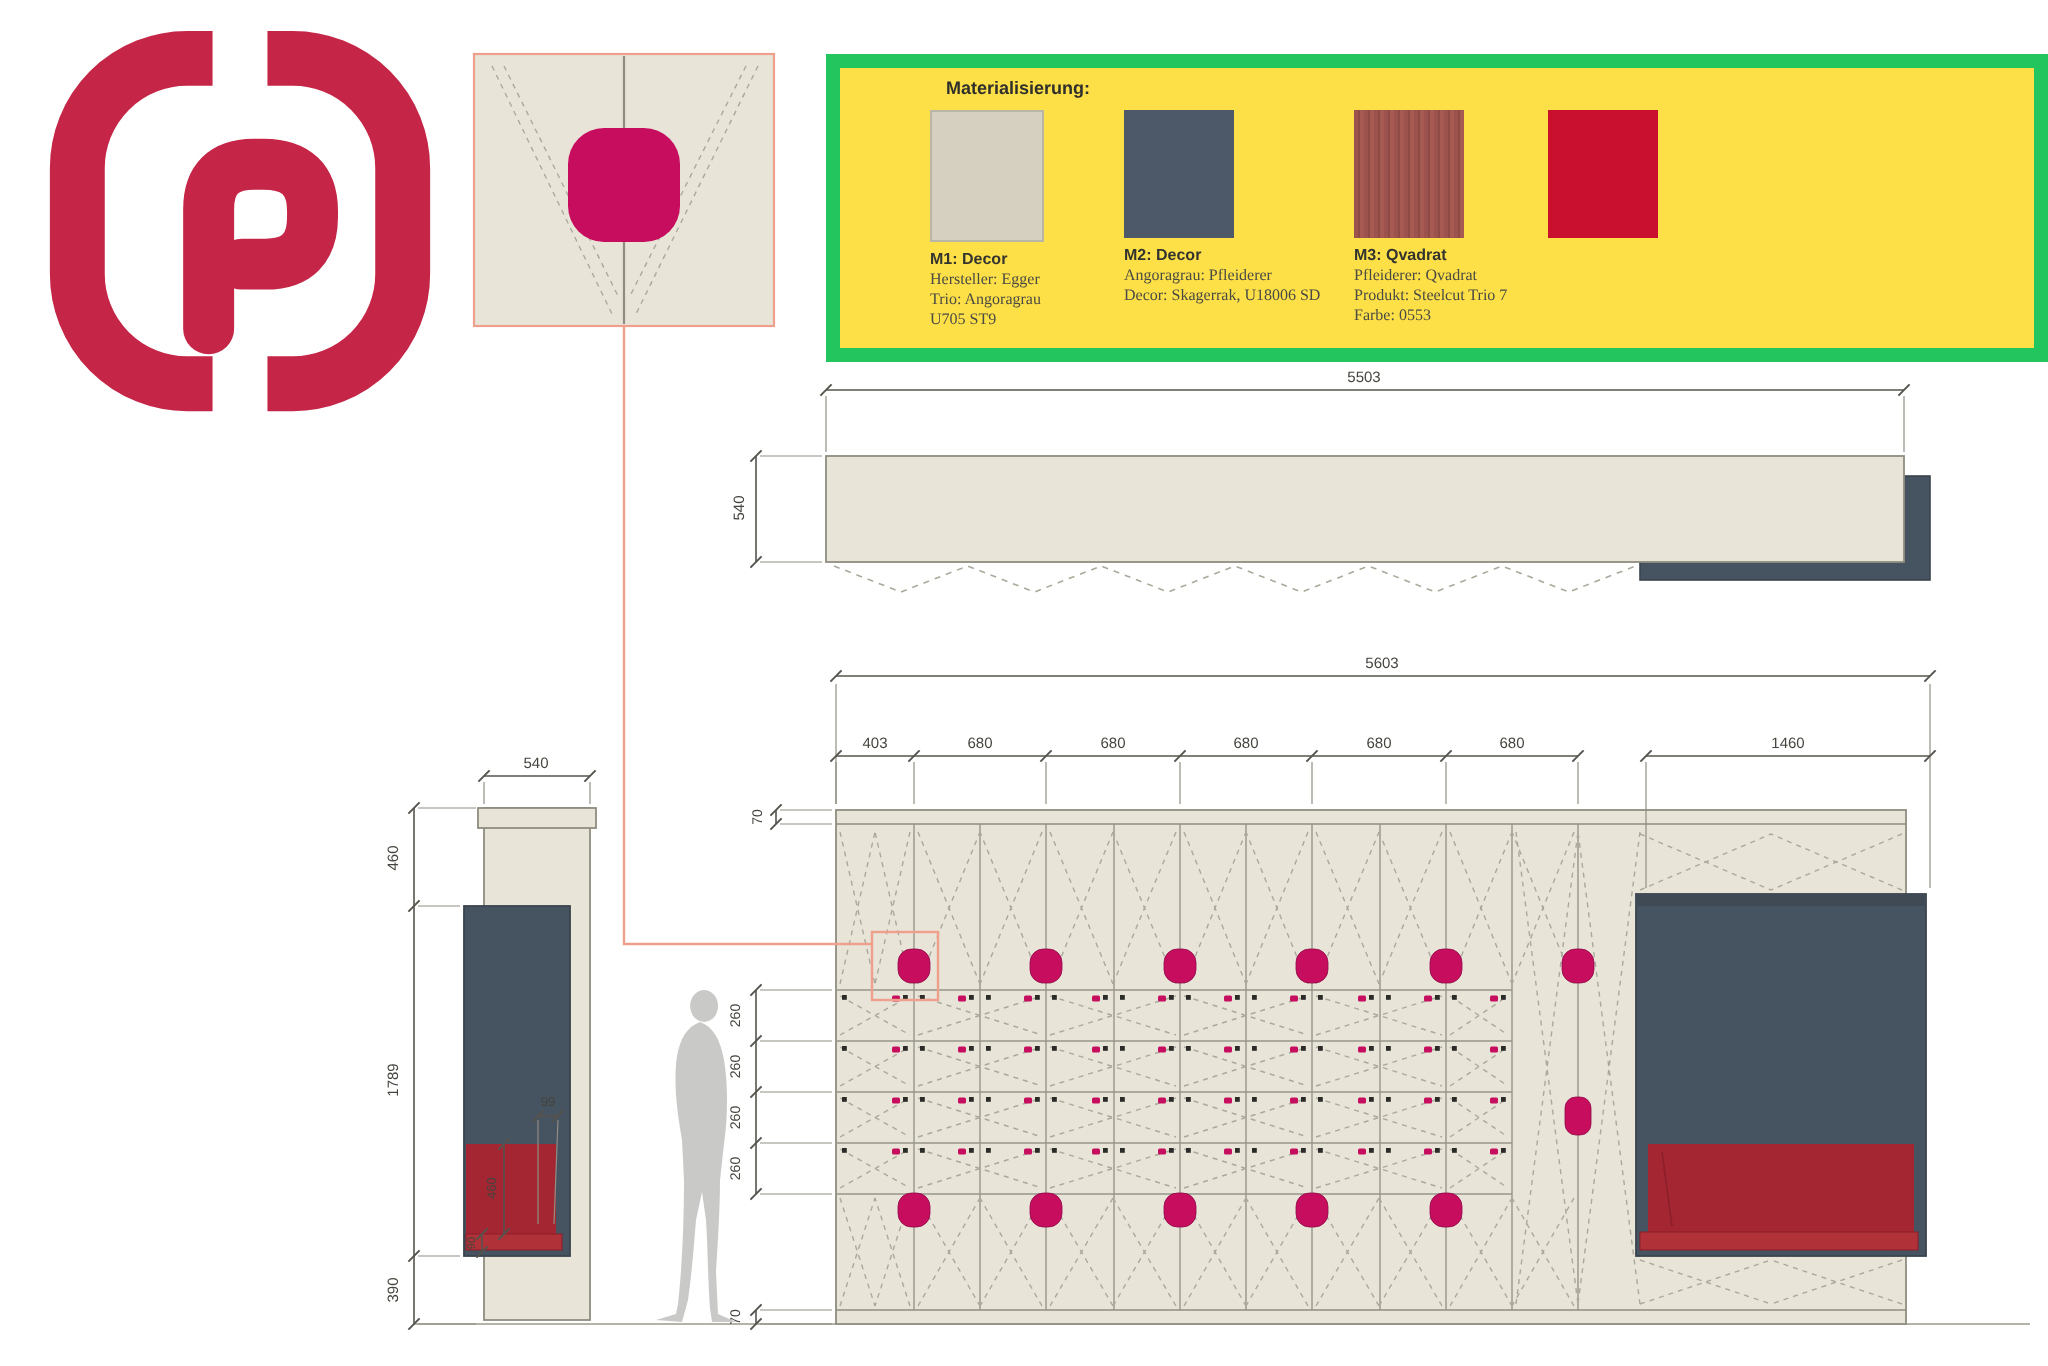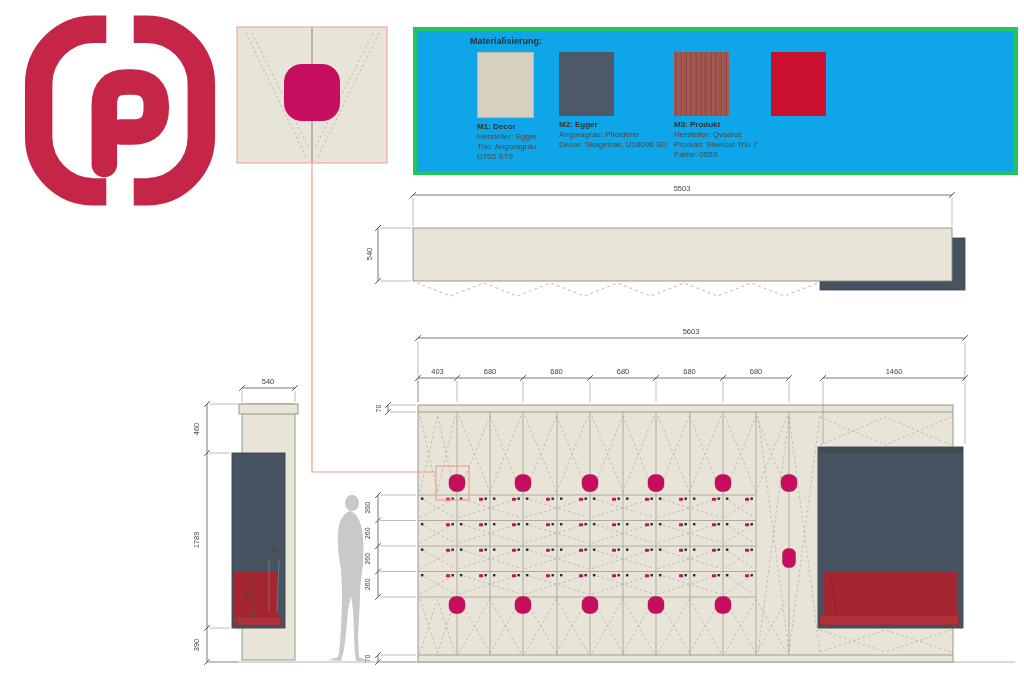--- a/index.html
+++ b/index.html
@@ -1,62 +1,62 @@
 <!DOCTYPE html>
 <html><head>
 <meta charset="utf-8">
 <style>
   html,body{margin:0;padding:0;background:#fff;}
   #page{position:relative;width:1024px;height:683px;background:#ffffff;overflow:hidden;
         font-family:"Liberation Sans",sans-serif;}
   #dwg{position:absolute;left:0;top:0;}
   #logo-box{position:absolute;left:22px;top:10px;width:196px;height:202px;}
   #mat-panel{position:absolute;left:413px;top:27px;width:597px;height:140px;
-             border:4px solid #22c55e;background:#0ea5e9;}
+             border:7px solid #22c55e;background:#fde047;}
   #mat-title{position:absolute;left:53px;top:5px;font-size:9px;font-weight:bold;color:#2f2f2b;}
   .mat{position:absolute;top:21px;width:112px;}
   .sw{width:55px;height:64px;}
   .mn{font-size:8px;font-weight:bold;color:#33332f;margin-top:4px;line-height:10px;}
-  .ml{font-size:8px;color:#4a4a44;line-height:10px;}
+  .ml{font-size:8px;color:#4a4a44;line-height:10px;font-family:Liberation Serif, serif;}
   text{font-family:"Liberation Sans",sans-serif;}
 </style>
 </head>
 <body>
 
 <div id="page">
 
   <div id="logo-box">
     <svg id="logo-svg" width="196" height="202" viewBox="0 0 200 205">
         <rect x="17" y="19" width="166" height="166" rx="56" fill="none" stroke="#c52647" stroke-width="28"></rect>
         <rect x="86" y="0" width="28" height="40" fill="#fff"></rect>
         <rect x="86" y="164" width="28" height="41" fill="#fff"></rect>
         <path d="M84 157 V96 Q84 73 107 73 H112 Q137 73 137 97 V100 Q137 124 113 124 H101" fill="none" stroke="#c52647" stroke-width="26" stroke-linecap="round"></path>
       </svg>
   </div>
 
   <div id="mat-panel">
     <div id="mat-title">Materialisierung:</div>
 
-  <div class="mat" style="left: 60px;">
+  <div class="mat" style="left: 45px;">
         <div class="sw" style="background: rgb(214, 208, 192); border: 1px solid rgb(185, 181, 167);"></div>
         <div class="mn">M1: Decor</div>
         <div class="ml">Hersteller: Egger</div>
         <div class="ml">Trio: Angoragrau</div>
         <div class="ml">U705 ST9</div>
       </div>
       <div class="mat" style="left: 142px;">
         <div class="sw" style="background: rgb(77, 89, 105);"></div>
-        <div class="mn">M2: Egger</div>
+        <div class="mn">M2: Decor</div>
         <div class="ml">Angoragrau: Pfleiderer</div>
         <div class="ml">Decor: Skagerrak, U18006 SD</div>
       </div>
       <div class="mat" style="left: 257px;">
         <div class="sw" style="background: repeating-linear-gradient(90deg, rgb(156, 83, 77) 0px, rgb(156, 83, 77) 2px, rgb(142, 74, 68) 2px, rgb(142, 74, 68) 3px, rgb(166, 90, 82) 3px, rgb(166, 90, 82) 5px);"></div>
-        <div class="mn">M3: Produkt</div>
-        <div class="ml">Hersteller: Qvadrat</div>
+        <div class="mn">M3: Qvadrat</div>
+        <div class="ml">Pfleiderer: Qvadrat</div>
         <div class="ml">Produkt: Steelcut Trio 7</div>
         <div class="ml">Farbe: 0553</div>
       </div>
       <div class="mat" style="left: 354px;">
         <div class="sw" style="background: rgb(201, 16, 47);"></div>
       </div>
     </div>
 
   <svg id="dwg" width="1024" height="683" viewBox="0 0 1024 683">
       <line x1="207" y1="662" x2="1015" y2="662" stroke="#b5b3a8" stroke-width="1"></line>

